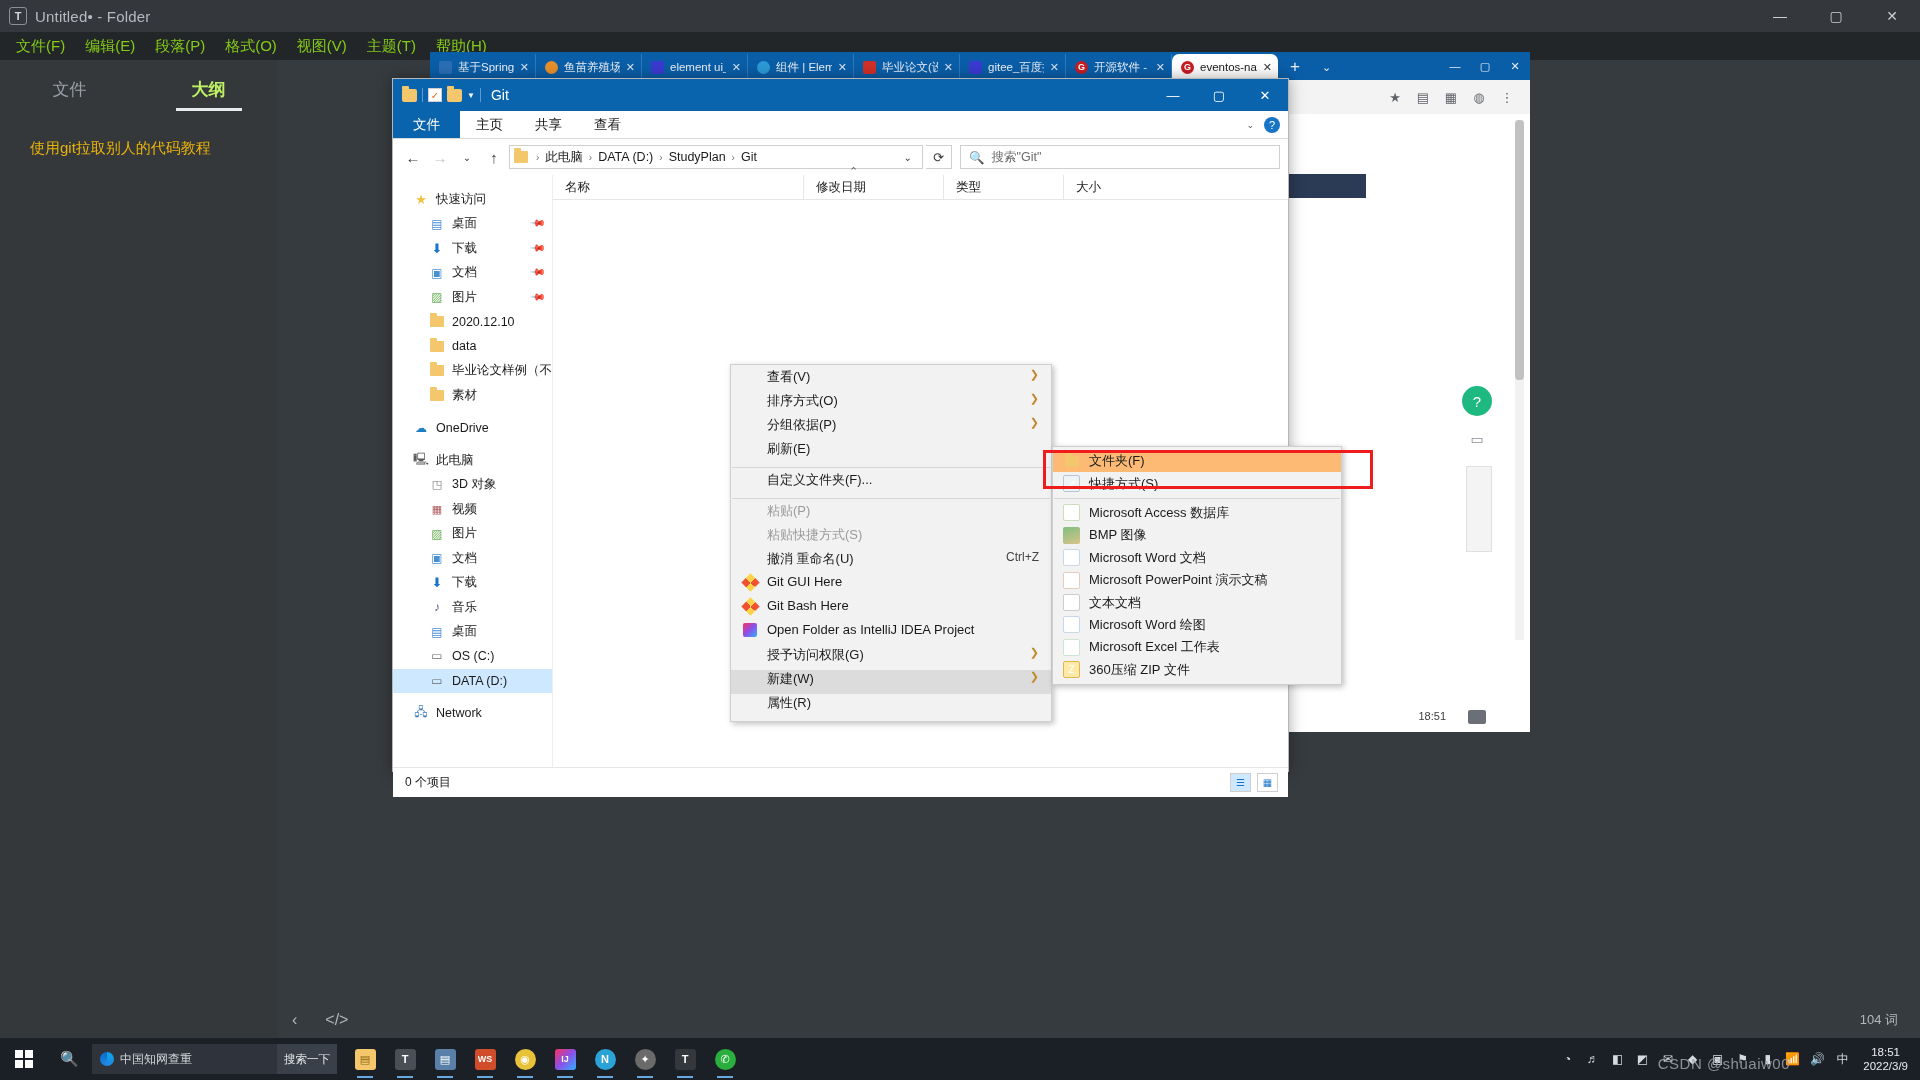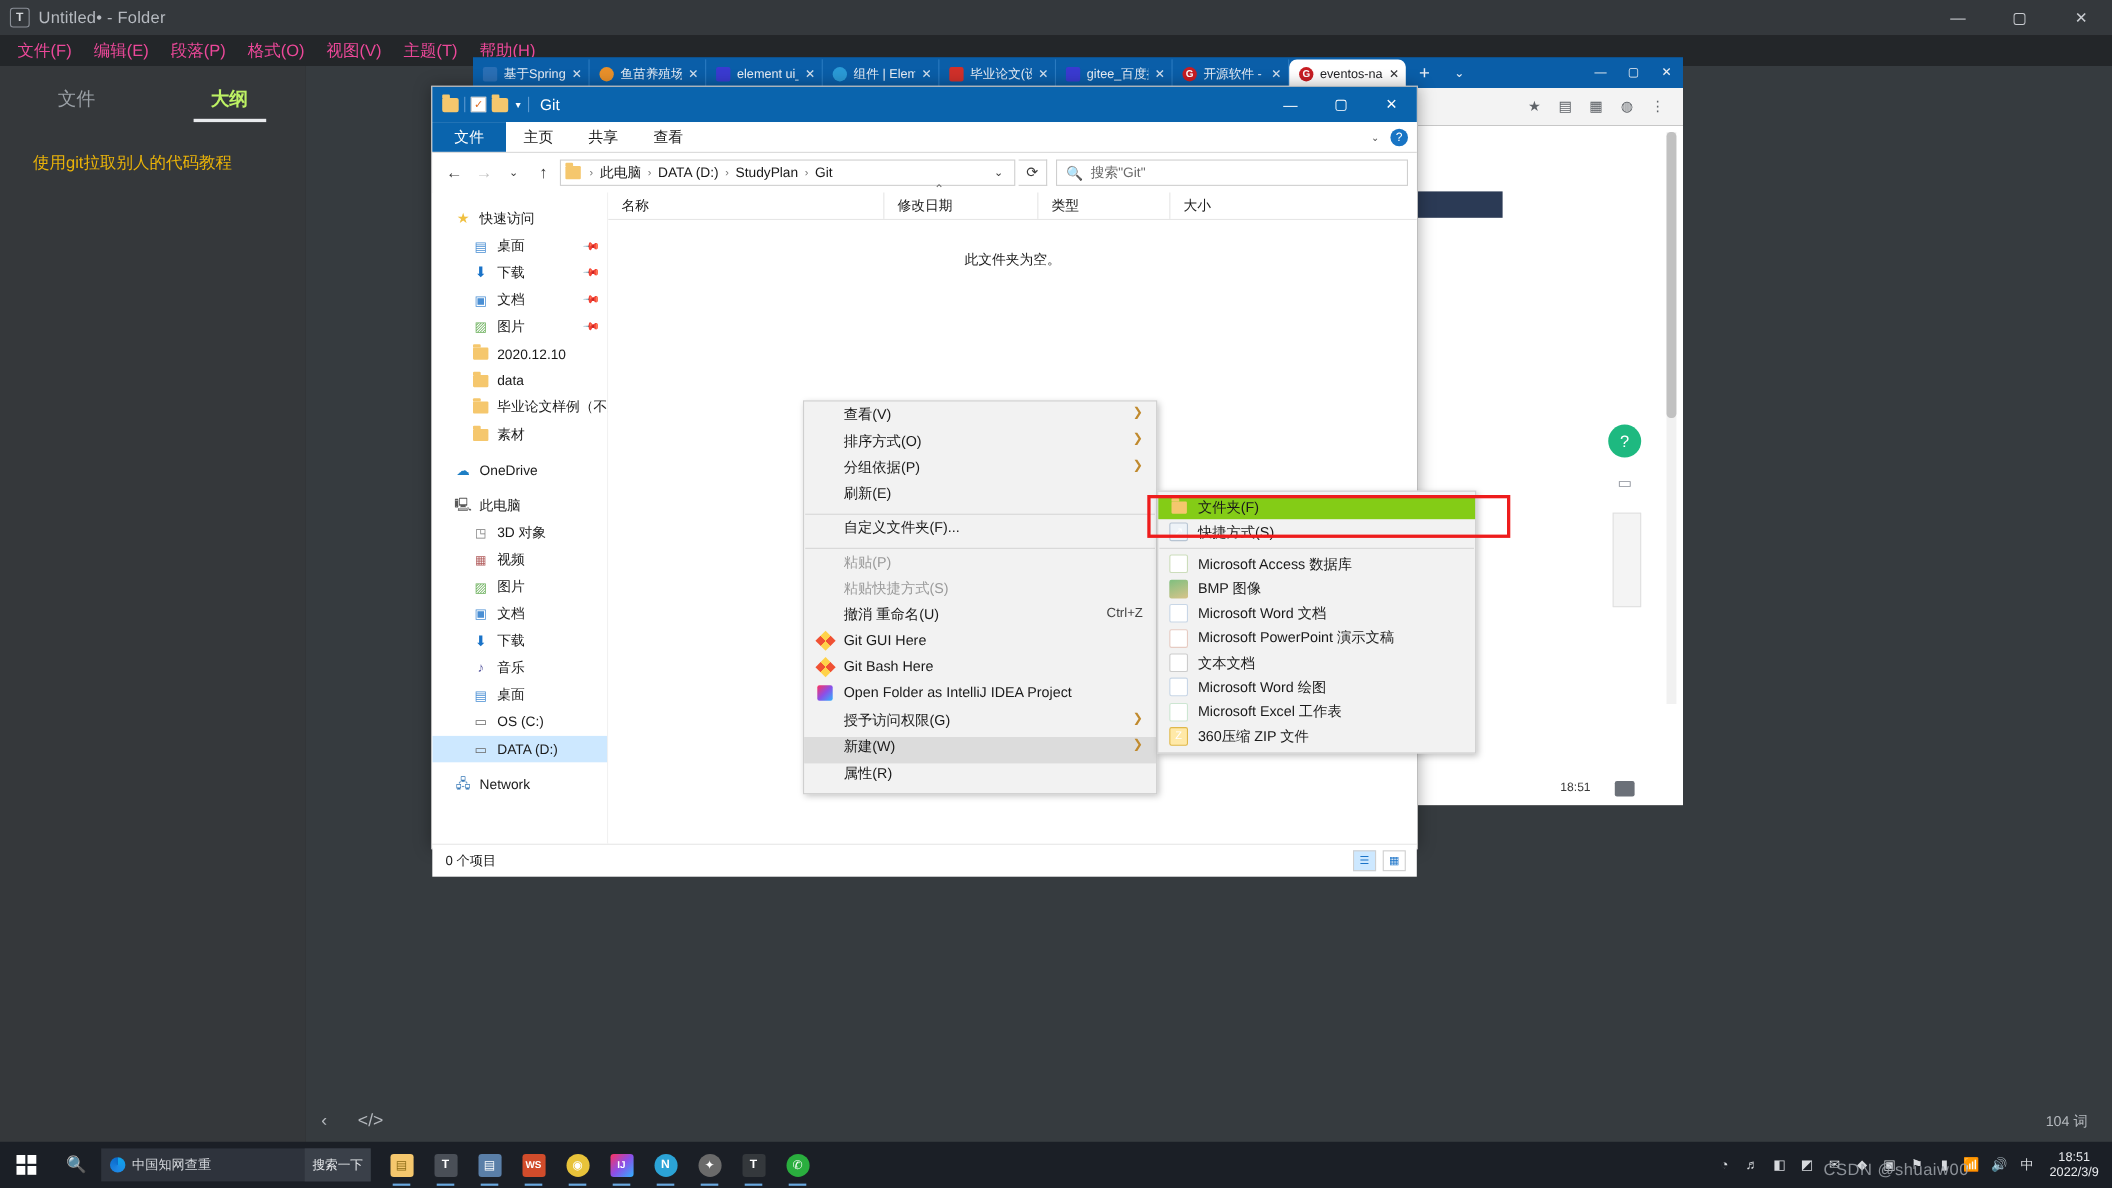--- a/index.html
+++ b/index.html
@@ -27,21 +27,21 @@
   .win-ctrl {
     width: 56px; height: 32px; display: flex; align-items: center; justify-content: center;
     color: #c9ccd1; font-size: 14px;
   }
 
   .typora-menubar {
     position: absolute; left: 0; top: 32px; width: 1920px; height: 28px;
     background: #232629; display: flex; align-items: center; padding-left: 6px;
   }
   .typora-menubar .mi {
-    color: #ec4899; font-size: 15px; padding: 3px 10px; white-space: nowrap;
+    color: #84cc16; font-size: 15px; padding: 3px 10px; white-space: nowrap;
   }
 
   .typora-sidebar {
     position: absolute; left: 0; top: 60px; width: 278px; height: 1020px;
     background: #35383b;
   }
   .side-tabs { display: flex; justify-content: space-around; padding-top: 14px; }
   .side-tab { font-size: 17px; color: #9aa0a6; padding: 4px 20px 10px 20px; position: relative; }
   .side-tab.active { color: #bef264; font-weight: bold; }
   .side-tab.active:after {
@@ -236,21 +236,21 @@
       conic-gradient(#f05133 0 25%, #ffd24a 0 50%, #f05133 0 75%, #ffd24a 0); transform: rotate(45deg); }
   .icon-idea { width: 14px; height: 14px; background: linear-gradient(135deg,#fe315d,#8c4fe8,#2fb3ff); border-radius: 2px; }
 
   
   .submenu {
     position: absolute; left: 1052px; top: 446px; width: 290px;
     background: #f2f2f2; border: 1px solid #cfcfcf; padding: 3px 0;
     box-shadow: 2px 2px 6px rgba(0,0,0,.25); font-size: 13px; color: #1a1a1a;
   }
   .subitem { height: 22.4px; display: flex; align-items: center; padding-left: 36px; position: relative; white-space: nowrap; }
-  .subitem.hl { background: #84cc16; }
+  .subitem.hl { background: #fdba74; }
   .subitem .micon { position: absolute; left: 10px; width: 17px; height: 17px;
                     display: flex; align-items: center; justify-content: center; font-size: 10px; color: #fff; border-radius: 2px; }
   .mi-folder { width: 14px; height: 11px; background: #f5c76d; border-radius: 1px; position: relative; }
   .mi-folder:before { content:""; position:absolute; left:0; top:-3px; width:7px; height:3px; background:#f5c76d; border-radius:1px 1px 0 0;}
   .mi-shortcut { background: #eef3f8; border: 1px solid #b7c4d2; color: #2c5f9e; }
   .mi-access { background: #fff; border: 1px solid #cdb; color: #a4373a; }
   .mi-bmp { background: linear-gradient(160deg,#7fbf7f,#d8c48a); }
   .mi-word { background: #fff; border: 1px solid #c8d6e6; color: #2b579a; }
   .mi-ppt { background: #fff; border: 1px solid #e6cbc2; color: #c43e1c; }
   .mi-txt { background: #fff; border: 1px solid #ccc; color: #777; }
@@ -559,21 +559,20 @@
       </div>
 
       <div class="exp-list">
         <div class="list-head">
           <div class="col" style="width:250px;border-left:none">名称</div>
           <div class="col" style="width:140px">修改日期</div>
           <div class="col" style="width:120px">类型</div>
           <div class="col" style="width:100px">大小</div>
           <div class="collapse-chev">⌃</div>
         </div>
-        <div class="empty-msg">此文件夹为空。</div>
       </div>
     </div>
 
     <div class="exp-status">
       <span>0 个项目</span>
       <div class="view-toggles">
         <div class="vt active">☰</div>
         <div class="vt">▦</div>
       </div>
     </div>

